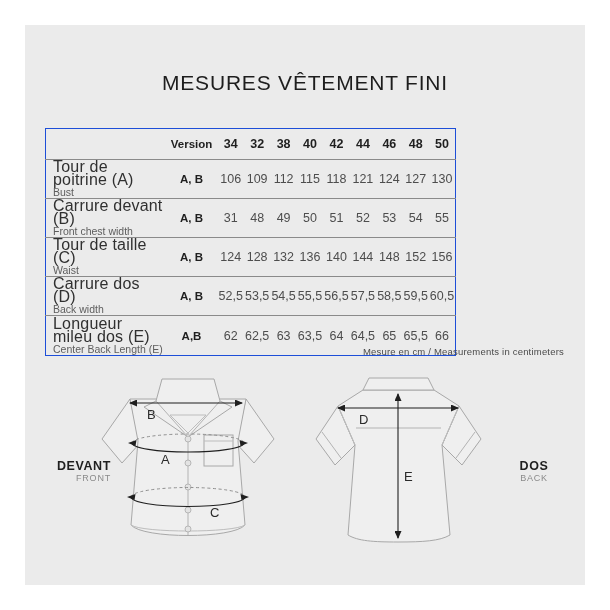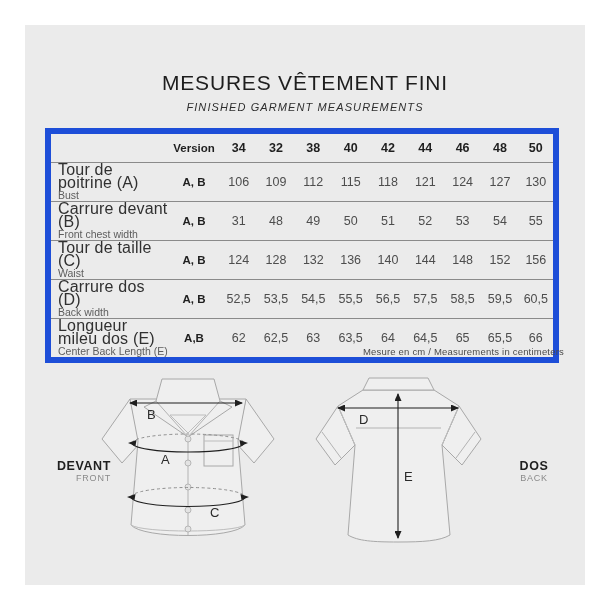--- a/index.html
+++ b/index.html
@@ -15,23 +15,23 @@
   .title{
     position:absolute;top:46px;left:0;width:100%;text-align:center;
     font-size:21px;letter-spacing:.8px;color:#1d1d1d;font-weight:400;
   }
   .subtitle{
     position:absolute;top:76px;left:0;width:100%;text-align:center;
     font-size:11px;font-style:italic;letter-spacing:1.1px;color:#2e2e2e;
   }
   
   table.meas{
-    position:absolute;left:20px;top:103px;width:514px;
+    position:absolute;left:20px;top:103px;width:411px;
     border-collapse:collapse;table-layout:fixed;
-    border:6px solid #1d4ed8;
+    border:1px solid #1d4ed8;
     font-size:12px;color:#2b2b2b;
   }
   table.meas col.c-label{width:120px;}
   table.meas col.c-version{width:52px;}
   table.meas thead tr{height:31px;}
   table.meas tbody tr{height:35px;}
   table.meas tbody tr.tall{height:40px;}
   table.meas tbody tr td{border-top:1px solid #8a8a8a;}
   th,td{padding:0;vertical-align:middle;}
   td.lbl{text-align:left;padding-left:7px;}
@@ -61,21 +61,20 @@
   .dash{fill:none;stroke:#8f8f8f;stroke-width:1;stroke-dasharray:3,2.6;}
   .ah{fill:#1f1f1f;}
   .mark{font-family:"Liberation Sans",sans-serif;font-size:13px;fill:#2a2a2a;}
 </style>
 </head>
 <body>
 
 <div class="canvas">
 
   <div class="title">MESURES VÊTEMENT FINI</div>
-  <div class="subtitle">FINISHED GARMENT MEASUREMENTS</div>
 
   <table class="meas">
     <colgroup>
       <col class="c-label">
         <col class="c-version">
       <col>
         <col>
         <col>
         <col>
         <col>

